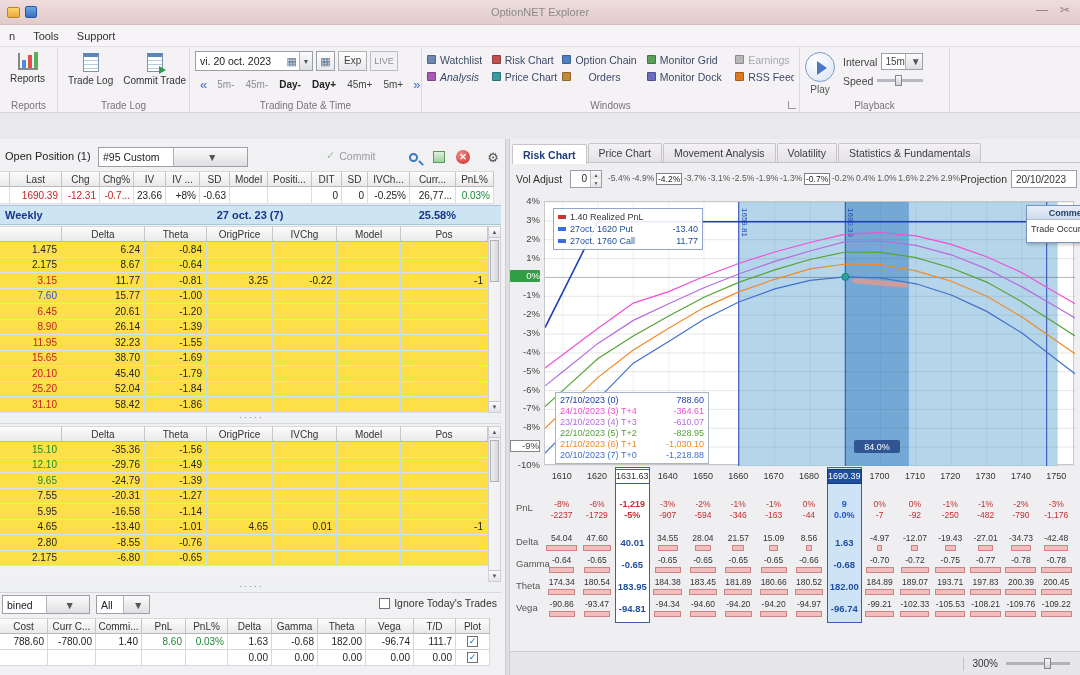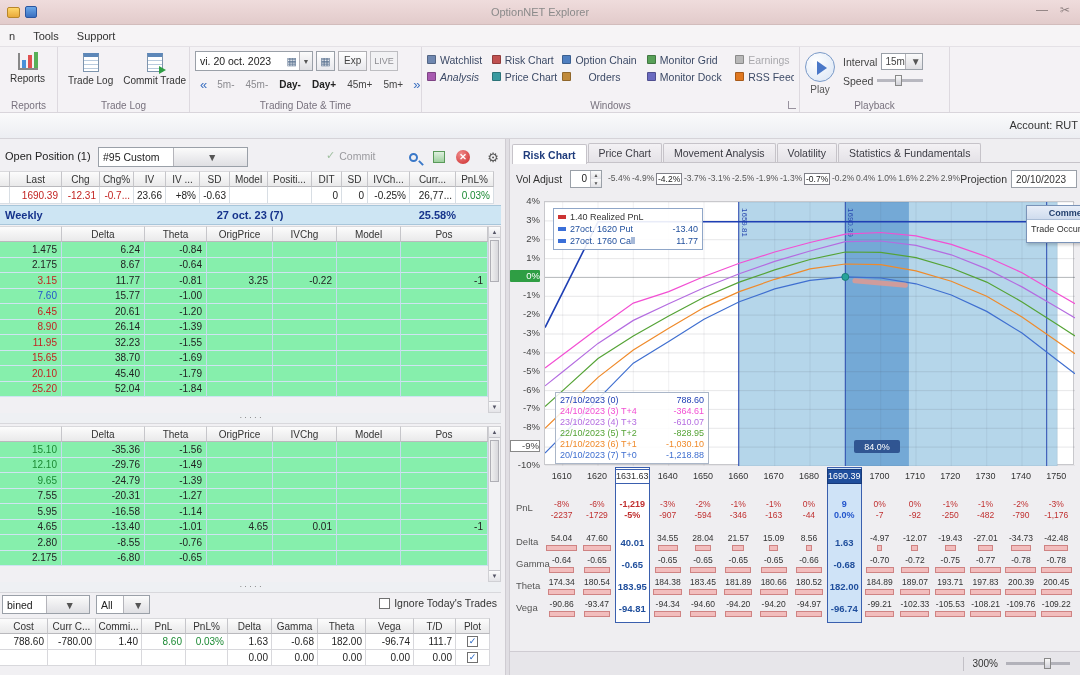--- a/index.html
+++ b/index.html
@@ -71,21 +71,21 @@
 .mag{width:9px;height:9px;border:2px solid #3a78c8;border-radius:50%;position:relative}
 .mag::after{content:"";position:absolute;left:7px;top:7px;width:6px;height:2px;background:#3a78c8;transform:rotate(45deg)}
 .expic{width:12px;height:12px;background:linear-gradient(#dff0df,#9fd09f);border:1px solid #5a9a5a}
 .redx{width:14px;height:14px;border-radius:50%;background:radial-gradient(circle at 35% 30%,#f08a8a,#cc2a2a);color:#fff;font-size:9px;line-height:14px;text-align:center;font-weight:bold}
 .gear{font-size:13px;color:#555}
 .tblhead{position:absolute;display:flex}
 .hcell{background:linear-gradient(#fcfcfc,#e9e9ea);border-right:1px solid #c6c6ca;border-top:1px solid #d9d9dc;border-bottom:1px solid #b9b9bd;font-size:10px;color:#333;display:flex;align-items:center;justify-content:center;height:16px;white-space:nowrap;overflow:hidden}
 .tblbody{position:absolute}
 .prow{display:flex;background:#fff}
 .pcell{border-right:1px solid #d8dee4;border-bottom:1px solid #d8dee4;font-size:10px;display:flex;align-items:center;justify-content:flex-end;padding-right:3px;height:17px;white-space:nowrap;overflow:hidden}
-.orow{display:flex;background:#86efac}
+.orow{display:flex;background:#fde047}
 .ocell{border-right:1px solid #c3dcec;border-bottom:1px solid #cfe4f1;font-size:10px;display:flex;align-items:center;justify-content:flex-end;padding-right:4px;height:15.5px;white-space:nowrap;overflow:hidden}
 .cr{color:#c22321}.cg{color:#1c8a34}.cb{color:#2255cc}.ck{color:#222}
 .expiryrow{position:absolute;left:0;top:66px;width:501px;height:20px;background:#cde5f3;border-top:1px solid #a8c6da;border-bottom:1px solid #a8c6da;font-weight:bold;color:#16348c;font-size:11px}
 .expiryrow .es{position:absolute;left:5px;top:3px}
 .expiryrow .ed{position:absolute;left:175px;width:150px;text-align:center;top:3px}
 .expiryrow .ei{position:absolute;right:45px;top:3px}
 .dotsrow{position:absolute;left:0;width:501px;height:11px;background:#eef0f3;border-bottom:1px solid #d8d8dc;text-align:center;font-size:8px;color:#777;line-height:9px}
 .vscroll{position:absolute;left:488px;width:13px;background:#f2f2f4;border:1px solid #d0d0d4}
 .sarr{position:absolute;left:0;right:0;height:11px;text-align:center;font-size:6px;color:#556;background:linear-gradient(#fcfcfc,#e4e4e8);border-bottom:1px solid #c6c6cc;line-height:11px}
 .sarr.bot{bottom:0;border-top:1px solid #c6c6cc;border-bottom:none}
@@ -297,23 +297,20 @@
             <span class="strack">
                 <span class="sthumbp"></span>
               </span>
           </div>
         </div>
       </div>
       <div class="glabel">Playback</div>
     </div>
   </div>
 
-  <div class="acct">
-    <span>Account: RUT</span>
-  </div>
 
   <div class="leftpanel">
     <div class="lp-toolbar">
       <span class="oplabel">Open Position (1)</span>
       <span class="possel">
         <span>#95 Custom</span>
         <span class="dda">▼</span>
       </span>
       <span class="commitbtn">
         <span class="chk">✓</span>
@@ -462,20 +459,29 @@
           <div class="ocell ck" style="width: 62px;">-1.79</div>
           <div class="ocell ck" style="width: 66px;"></div>
           <div class="ocell ck" style="width: 64px;"></div>
           <div class="ocell ck" style="width: 64px;"></div>
           <div class="ocell ck" style="width: 87px;"></div>
         </div>
         <div class="orow">
           <div class="ocell cr" style="width: 62px;">25.20</div>
           <div class="ocell ck" style="width: 83px;">52.04</div>
           <div class="ocell ck" style="width: 62px;">-1.84</div>
+          <div class="ocell ck" style="width: 66px;"></div>
+          <div class="ocell ck" style="width: 64px;"></div>
+          <div class="ocell ck" style="width: 64px;"></div>
+          <div class="ocell ck" style="width: 87px;"></div>
+        </div>
+        <div class="orow">
+          <div class="ocell cr" style="width: 62px;">31.10</div>
+          <div class="ocell ck" style="width: 83px;">58.42</div>
+          <div class="ocell ck" style="width: 62px;">-1.86</div>
           <div class="ocell ck" style="width: 66px;"></div>
           <div class="ocell ck" style="width: 64px;"></div>
           <div class="ocell ck" style="width: 64px;"></div>
           <div class="ocell ck" style="width: 87px;"></div>
         </div>
       </div>
     <div class="vscroll" id="sb1" style="top:87px;height:187px">
       <div class="sarr">▲</div>
         <div class="sthumb"></div>
         <div class="sarr bot">▼</div>

